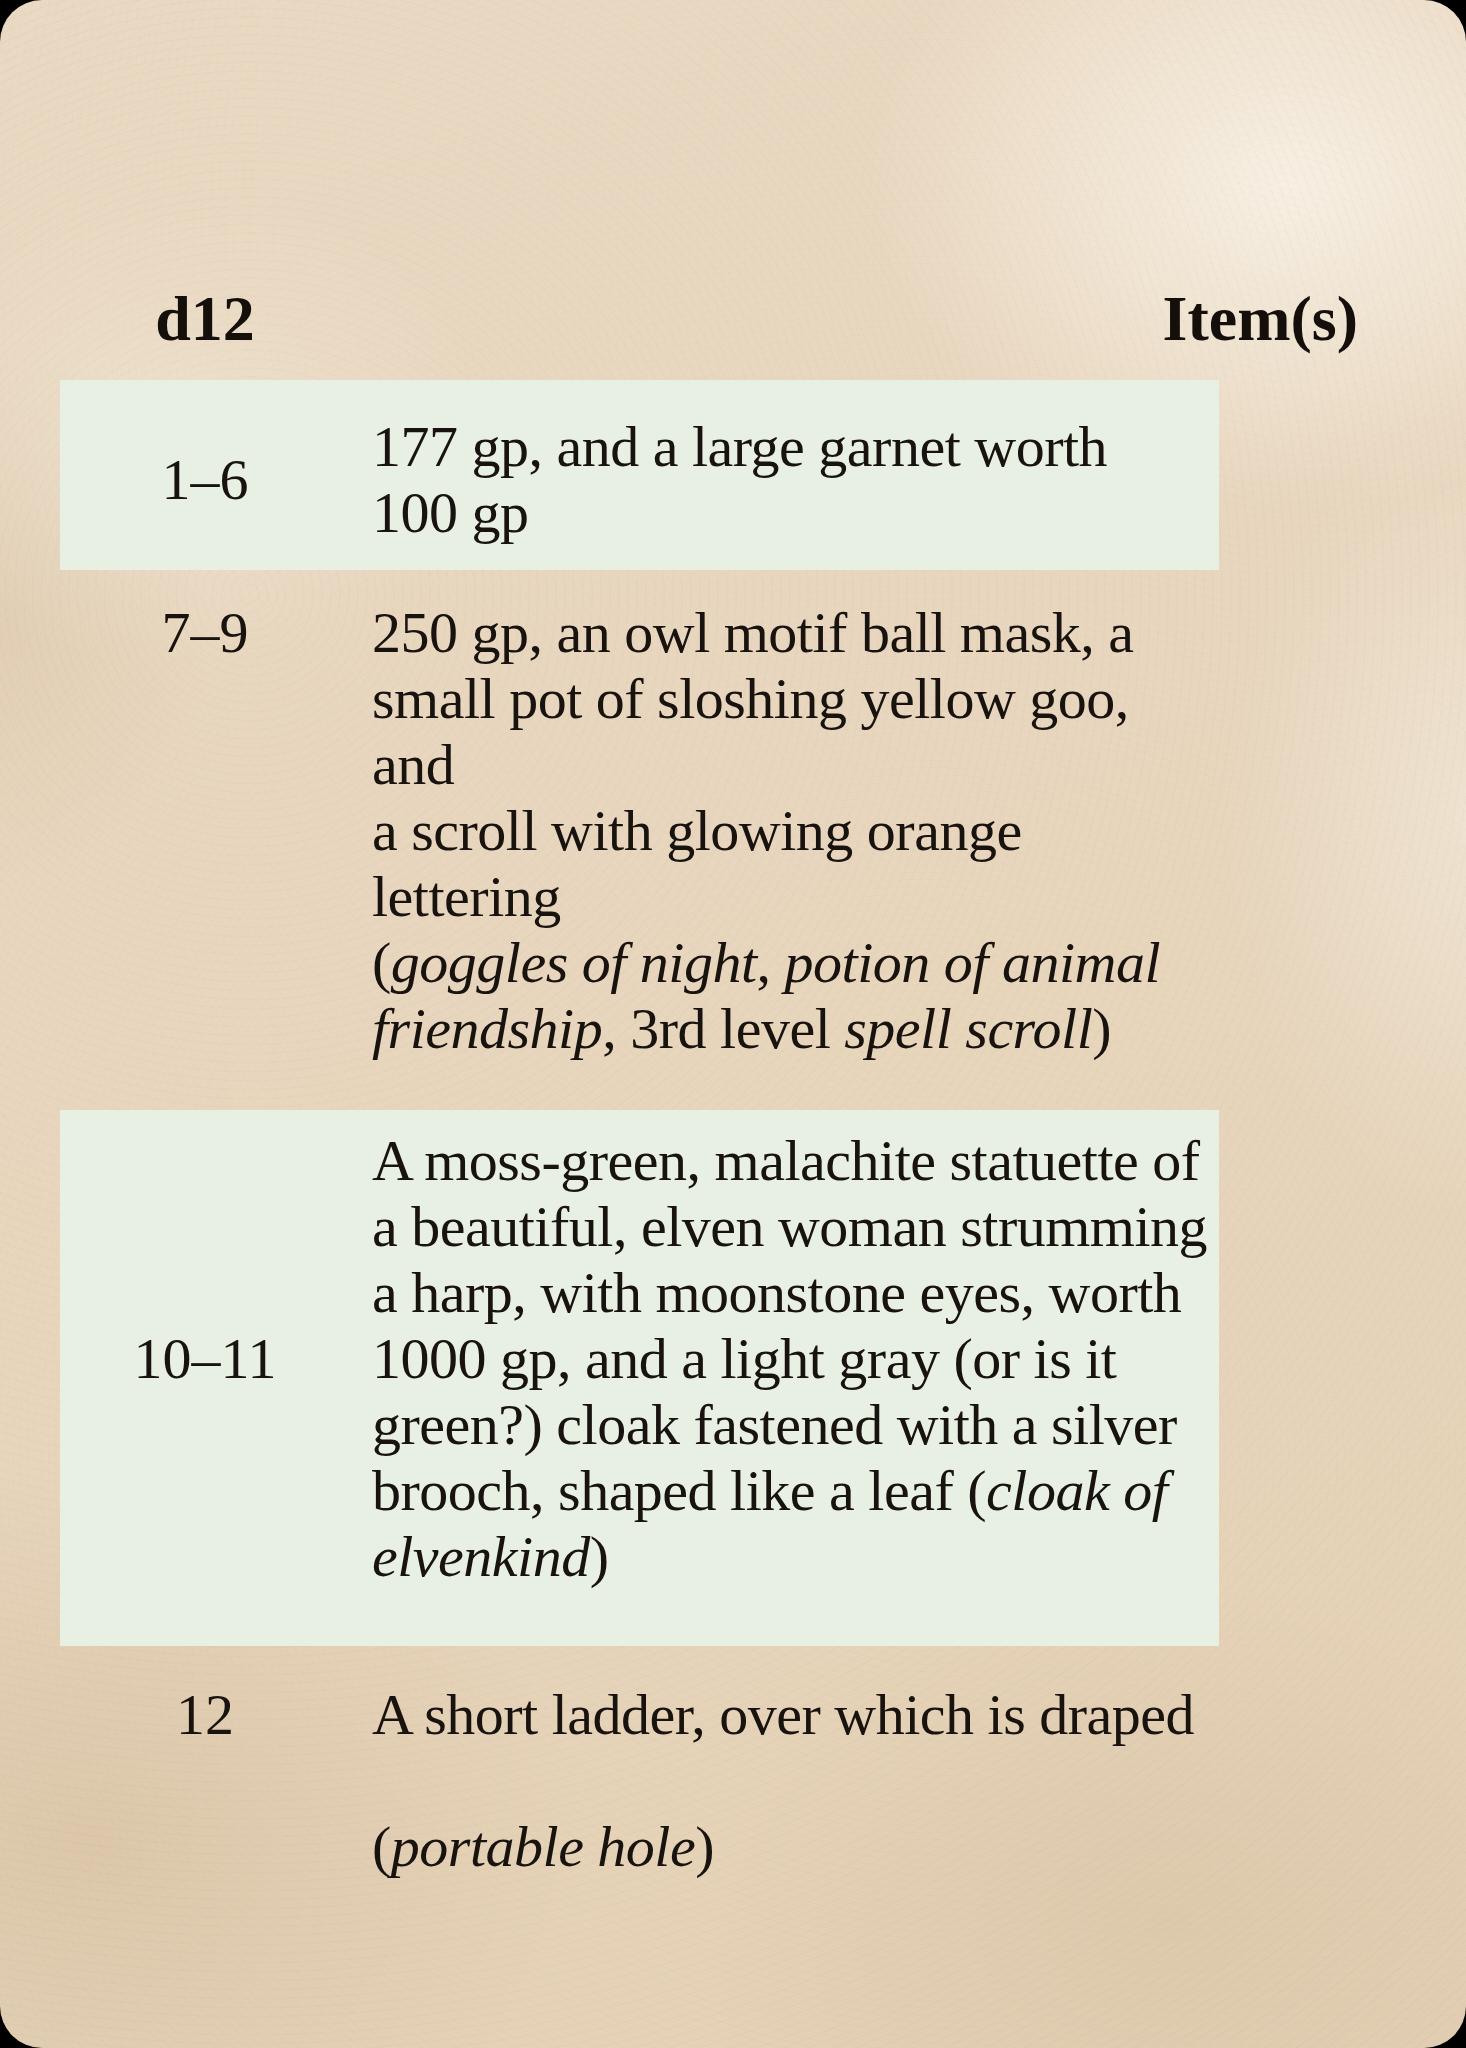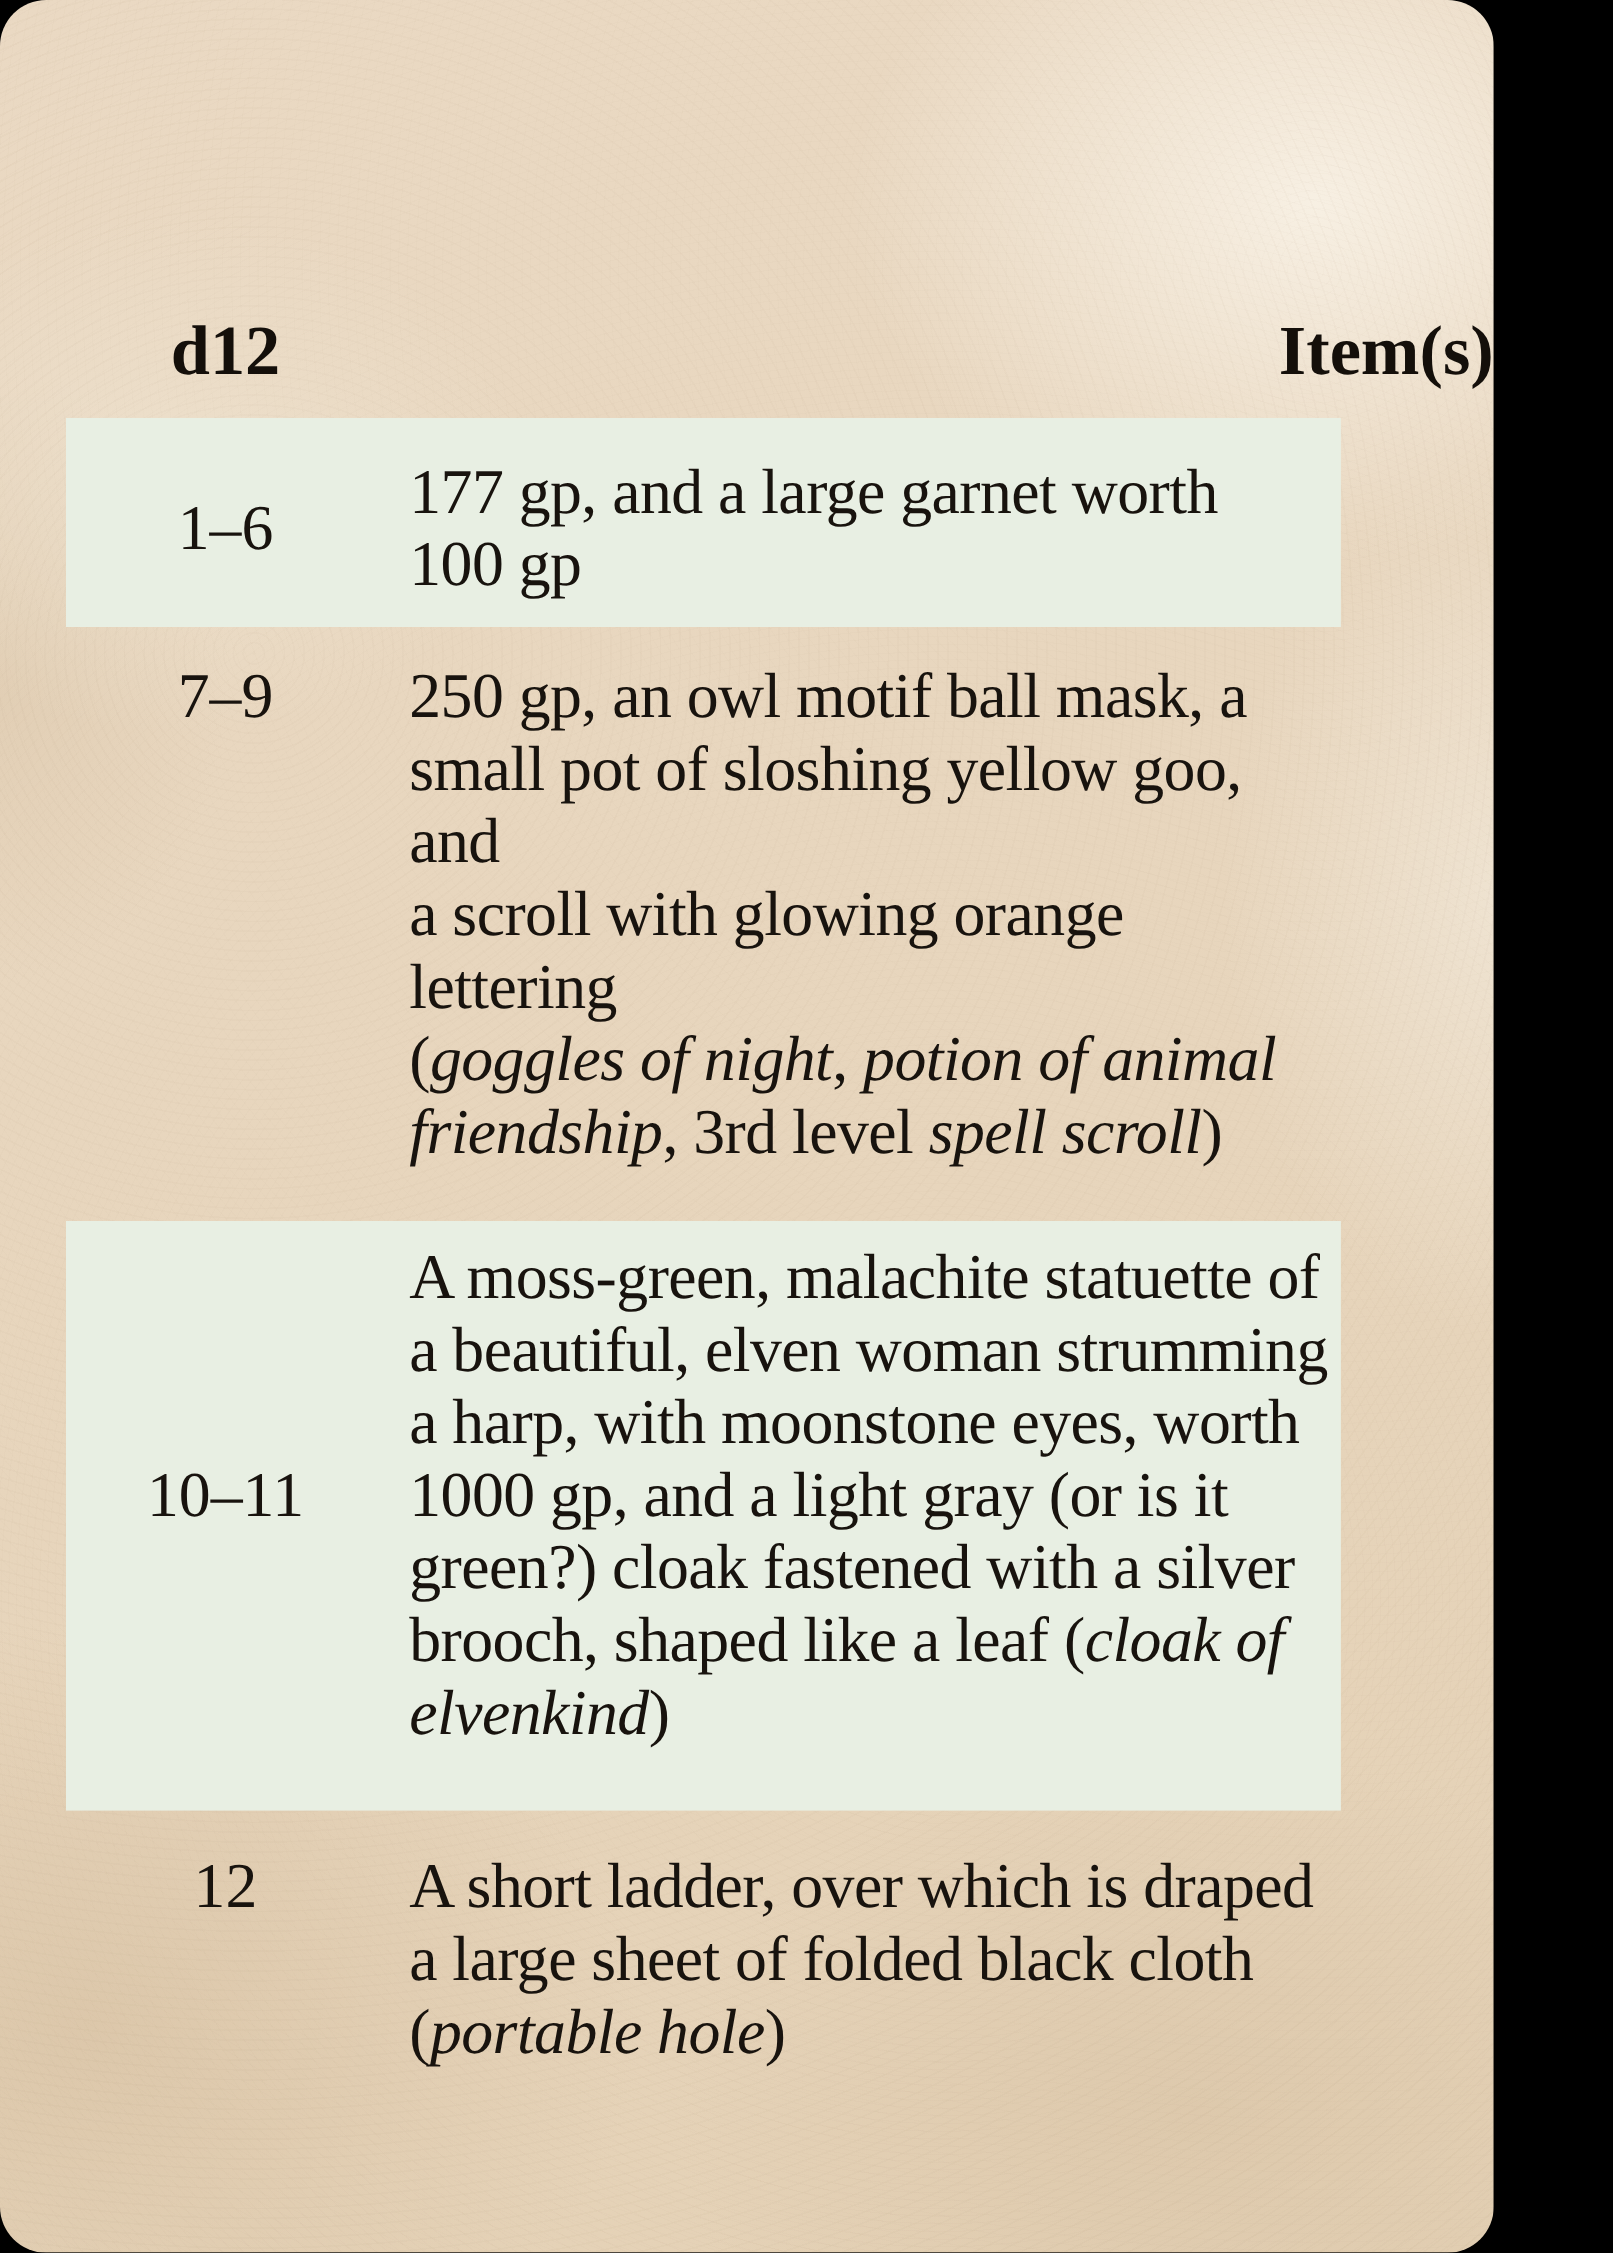--- a/index.html
+++ b/index.html
@@ -2,21 +2,21 @@
 <html><head>
 <meta charset="utf-8">
 <style>
   html, body {
     margin: 0;
     padding: 0;
     background: #000;
   }
   .stage {
     position: relative;
-    width: 1358px;
+    width: 1466px;
     height: 2048px;
     background: #000;
     overflow: hidden;
   }
   .card {
     position: absolute;
     inset: 0;
     border-radius: 42px;
     overflow: hidden;
     color: #18130e;
@@ -114,18 +114,18 @@
           <div class="row">
             <div class="cell-dice">7–9</div>
             <div class="cell-items"><span>250 gp, an owl motif ball mask, a</span><br><span>small pot of sloshing yellow goo, and</span><br><span>a scroll with glowing orange lettering</span><br><span>(</span><em>goggles of night</em><span>, </span><em>potion of animal</em><br><em>friendship</em><span>, 3rd level </span><em>spell scroll</em><span>)</span></div>
           </div>
           <div class="row striped">
             <div class="cell-dice">10–11</div>
             <div class="cell-items"><span>A moss-green, malachite statuette of</span><br><span>a beautiful, elven woman strumming</span><br><span>a harp, with moonstone eyes, worth</span><br><span>1000 gp, and a light gray (or is it</span><br><span>green?) cloak fastened with a silver</span><br><span>brooch, shaped like a leaf (</span><em>cloak of</em><br><em>elvenkind</em><span>)</span></div>
           </div>
           <div class="row">
             <div class="cell-dice">12</div>
-            <div class="cell-items"><span>A short ladder, over which is draped</span><br><span>a large sheet of folded black cloth</span><br><span>(</span><em>portable hole</em><span>)</span></div>
+            <div class="cell-items"><span>A short ladder, over which is draped</span><br><br><span>(</span><em>portable hole</em><span>)</span></div>
           </div>
         </div>
     </div>
   </div>
 </div>
 
 </body></html>

